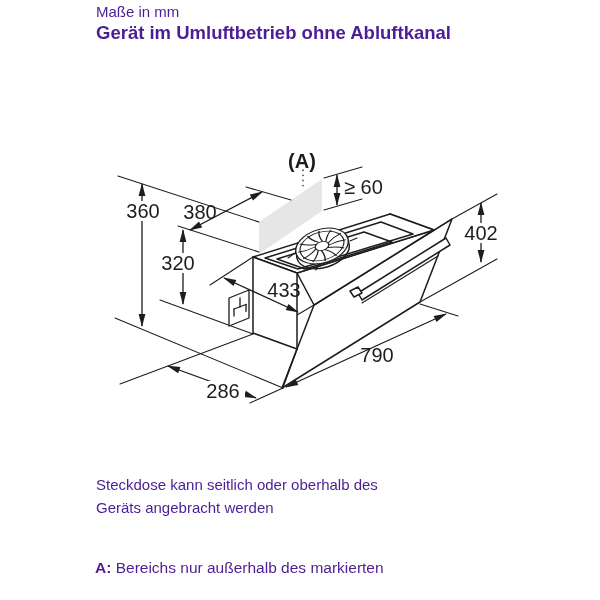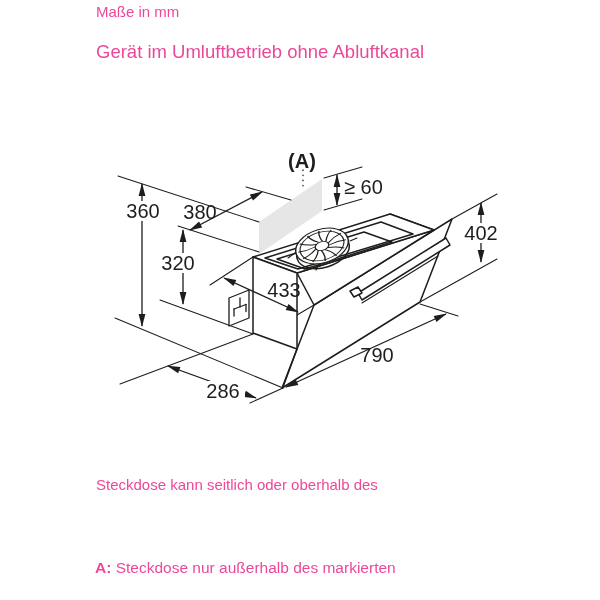--- a/index.html
+++ b/index.html
@@ -1,20 +1,20 @@
 <!DOCTYPE html>
 <html><head>
 <meta charset="utf-8">
 <style>
   html,body{margin:0;padding:0;background:#fff;}
   #page{position:relative;width:600px;height:600px;background:#fff;overflow:hidden;
-        font-family:"Liberation Sans","DejaVu Sans",sans-serif;color:#ec4899;}
+        font-family:"Liberation Sans","DejaVu Sans",sans-serif;color:#4c1d95;}
   .abs{position:absolute;}
   #units-label{left:96px;top:2px;font-size:15px;line-height:19px;}
-  #mode-title{left:96px;top:21px;font-size:18.5px;line-height:23px;font-weight:normal;margin-top:19px;}
+  #mode-title{left:96px;top:21px;font-size:18.5px;line-height:23px;font-weight:bold;}
   #note-socket{left:96px;top:473px;font-size:15px;line-height:23px;}
   #note-a{left:95px;top:558px;font-size:15.5px;line-height:20px;}
   #note-a .hang{display:block;padding-left:16px;text-indent:0;}
   #note-a .first{padding-left:0;}
   b.prefix{font-weight:bold;}
   svg{position:absolute;left:0;top:0;}
   svg text{font-family:"Liberation Sans","DejaVu Sans",sans-serif;font-size:20px;fill:#1d1d1b;}
   .ext{stroke:#1d1d1b;stroke-width:1.05;fill:none;stroke-linecap:round;}
   .dim{stroke:#1d1d1b;stroke-width:1.3;fill:none;}
   .s{fill:#fff;stroke:#1d1d1b;stroke-width:1.5;stroke-linejoin:round;}
@@ -137,22 +137,23 @@
       <text x="377" y="362" text-anchor="middle">790</text>
       <rect class="bg" x="460" y="223" width="42" height="20"></rect>
       <text x="481" y="240" text-anchor="middle">402</text>
       <text x="344" y="194" text-anchor="start">≥ 60</text>
       <text x="302" y="168" text-anchor="middle" class="bold">(A)</text>
     </g>
   </svg>
 
   <div class="abs" id="note-socket">
     <span>Steckdose kann seitlich oder oberhalb des</span><br>
+    <span>Geräts angebracht werden</span>
   </div>
 
   <div class="abs" id="note-a">
     <span class="hang first">
       <b class="prefix">A:</b>
-      <span>Steckdose nur außerhalb des markierten</span>
+      <span>Bereichs nur außerhalb des markierten</span>
     </span>
   </div>
 
 </div>
 
 </body></html>

